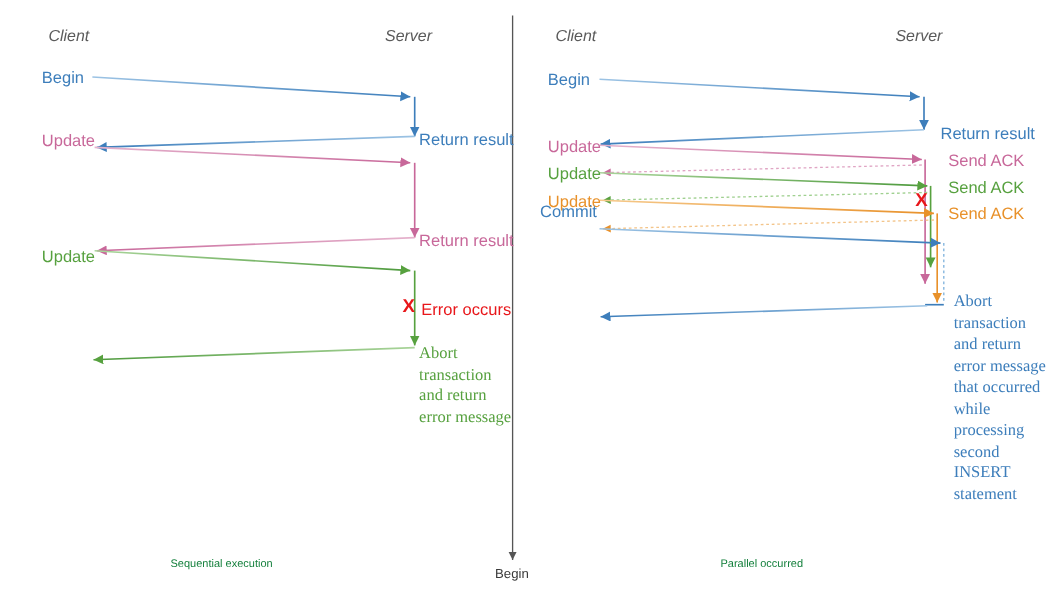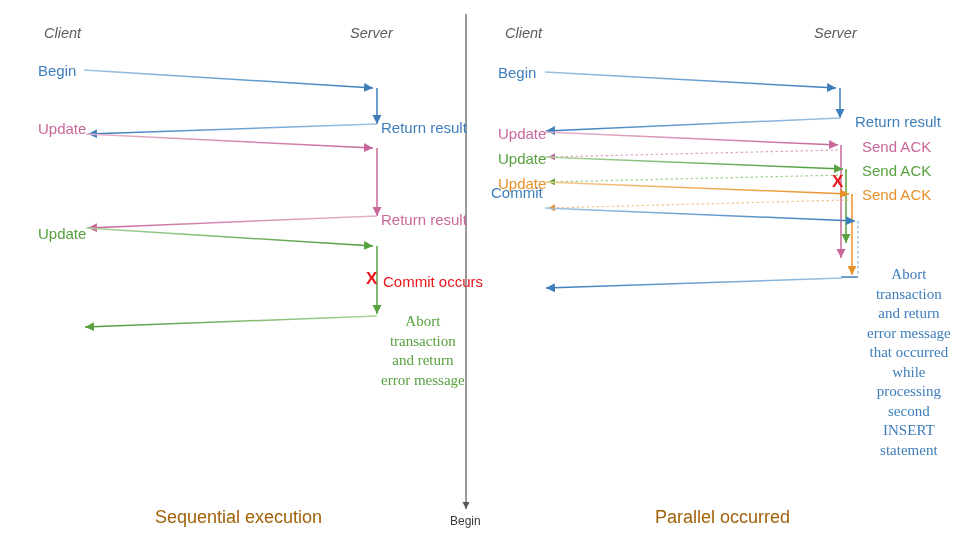--- a/index.html
+++ b/index.html
@@ -2,23 +2,23 @@
 <html><head>
 <meta charset="utf-8">
 <style>
   html,body{margin:0;padding:0;}
   body{
     width:960px;height:540px;background:#ffffff;
     font-family:"Liberation Sans", sans-serif;
     overflow:hidden;position:relative;
   }
   #canvas{position:absolute;left:0;top:0;width:960px;height:540px;}
-  .lbl{position:absolute;white-space:pre;line-height:1.18;text-align:center;}
+  .lbl{position:absolute;white-space:pre;line-height:1.18;}
   .actor{font-style:italic;font-size:14.5px;color:#5b5b5b;}
-  .caption{font-size:18px;color:#a16207;}
+  .caption{font-size:10px;color:#15803d;}
   .timelbl{font-size:12px;color:#3a3a3a;}
   .msg{font-size:15px;}
   .c-blue{color:#3d7ebb;}
   .c-pink{color:#c8689a;}
   .c-green{color:#57a13f;}
   .c-orange{color:#e8912a;}
   .c-red{color:#e8161a;font-weight:bold;font-size:17px;}
   .multi{line-height:1.30;font-family:Liberation Serif, serif;}
 </style>
 </head>
@@ -133,21 +133,21 @@
 
 <div class="lbl msg c-blue" style="left:38px;top:62px;">Begin</div>
 <div class="lbl msg c-blue" style="left:381px;top:119px;">Return result</div>
 
 <div class="lbl msg c-pink" style="left:38px;top:120px;">Update</div>
 <div class="lbl msg c-pink" style="left:381px;top:211px;">Return result</div>
 
 <div class="lbl msg c-green" style="left:38px;top:225px;">Update</div>
 
 <div class="lbl c-red" style="left:366px;top:269px;">X</div>
-<div class="lbl msg" style="left:383px;top:273px;color:#e8161a;">Commit occurs</div>
+<div class="lbl msg" style="left:383px;top:273px;color:#e8161a;">Error occurs</div>
 
 <div class="lbl msg c-green multi" style="left:381px;top:312px;">Abort
 transaction
 and return
 error message</div>
 
 <div class="lbl caption" style="left:155px;top:507px;">Sequential execution</div>
 
 <div class="lbl timelbl" style="left:450px;top:514px;">Begin</div>
 

